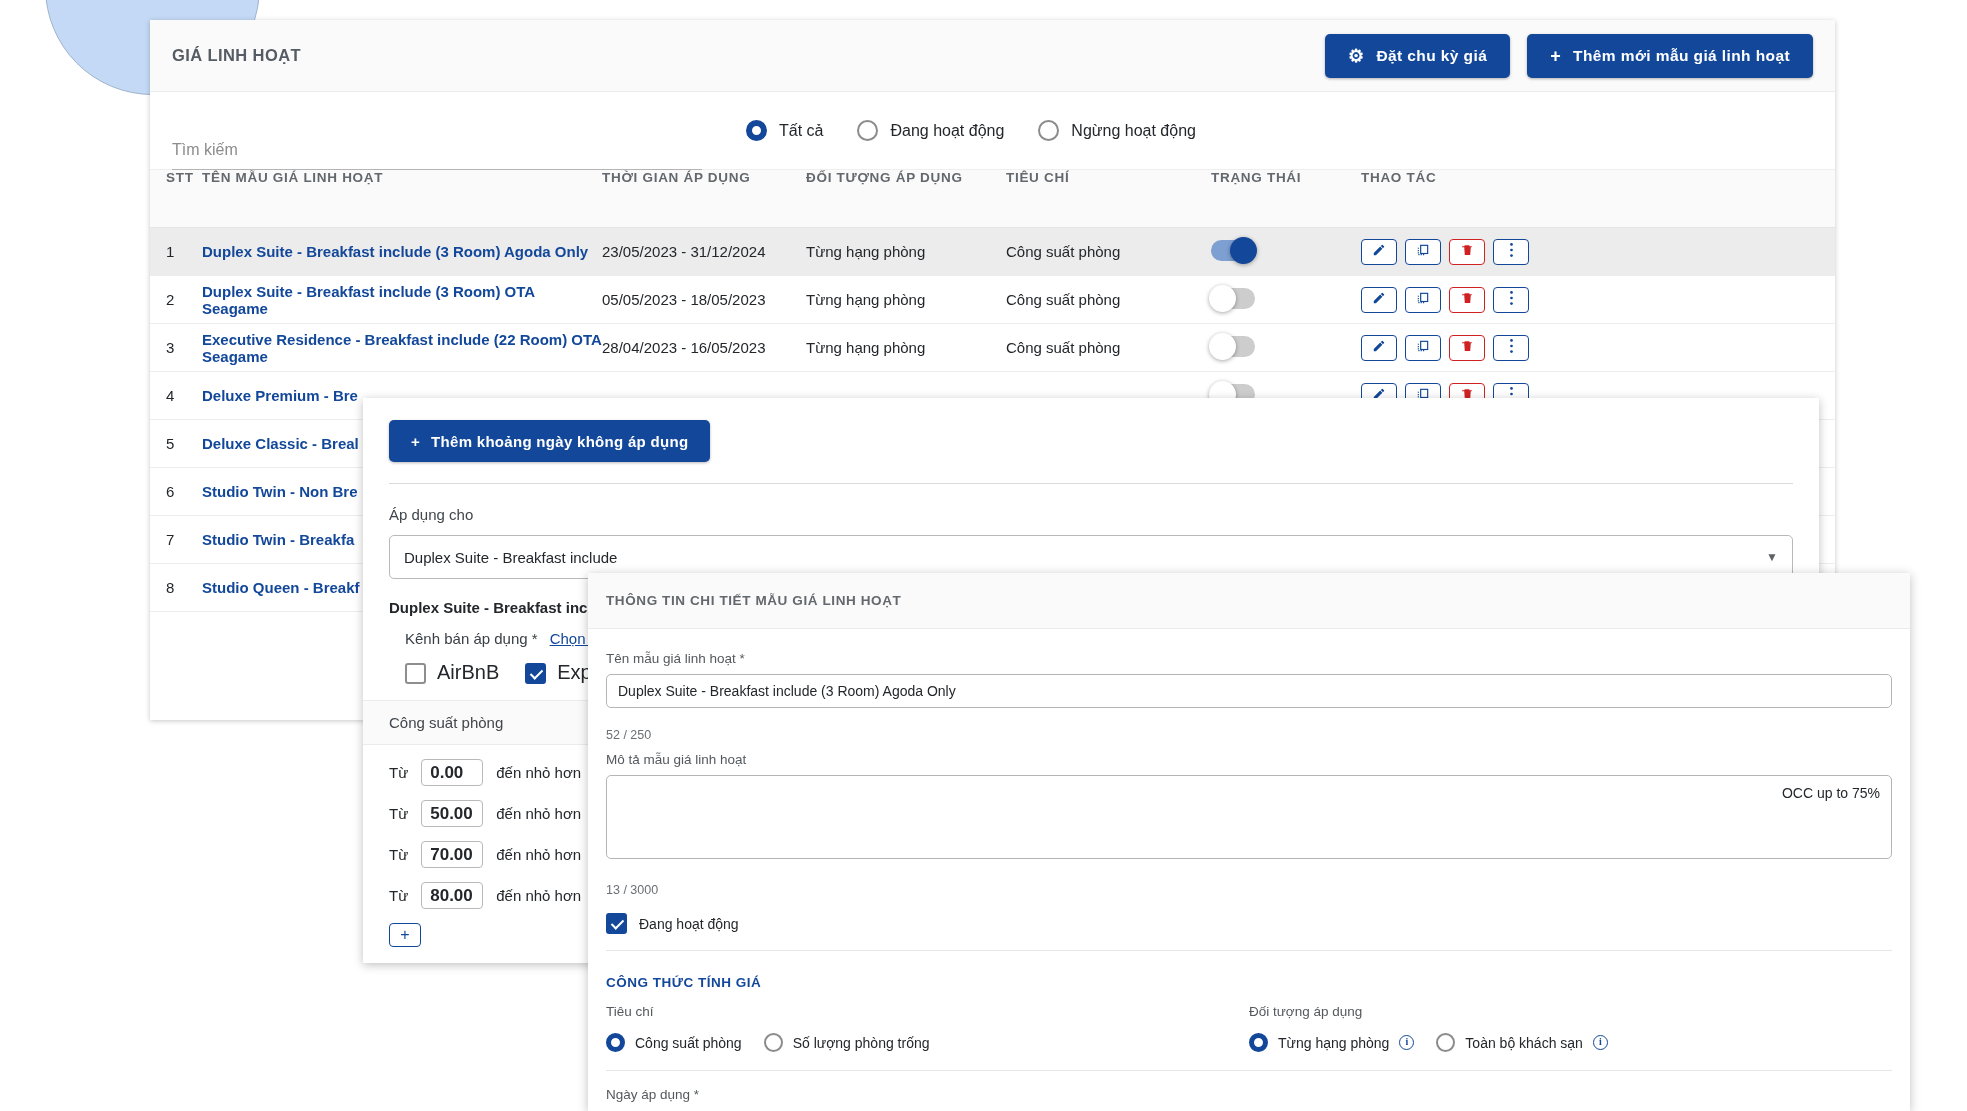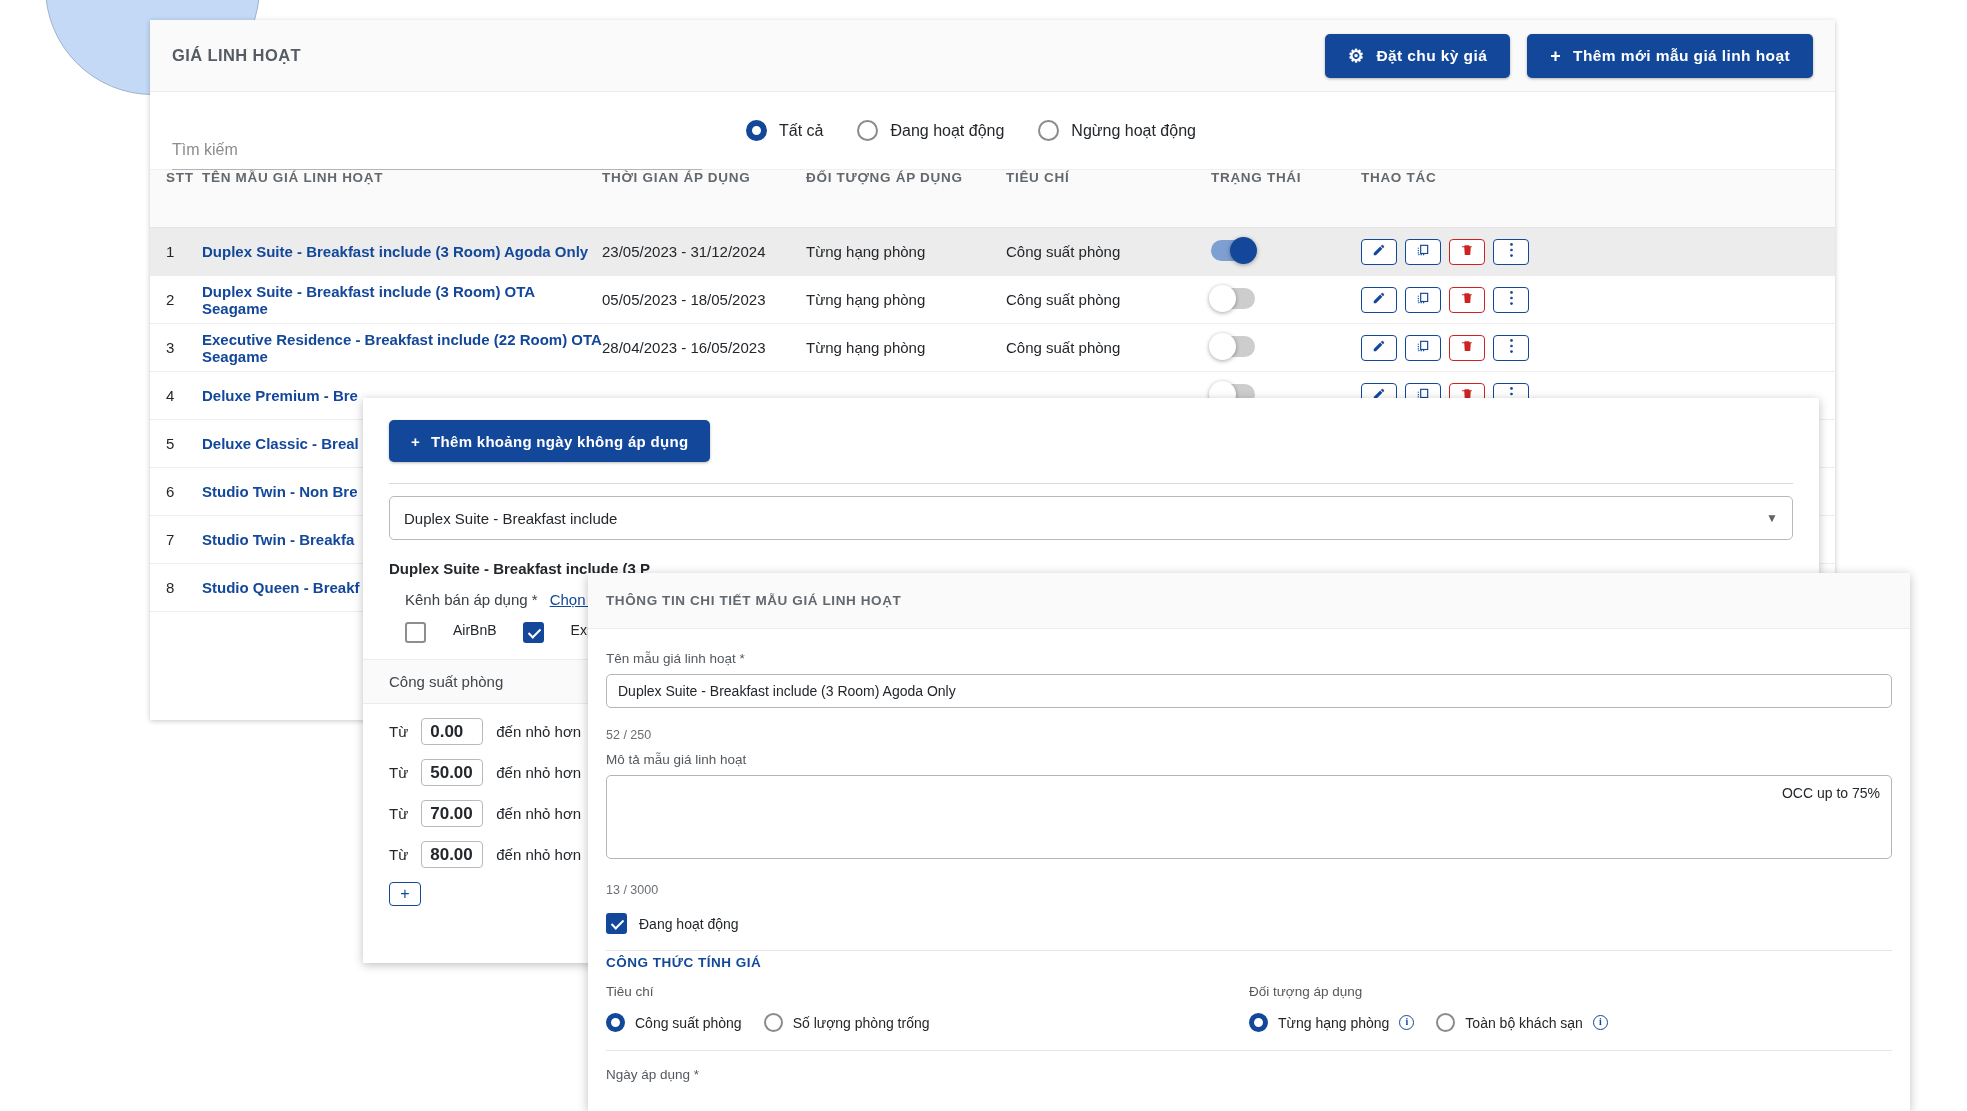--- a/index.html
+++ b/index.html
@@ -134,21 +134,21 @@
     margin: 12px 26px 0 26px; height: 44px; border: 1px solid #b9b9b9;
     border-radius: 5px; display: flex; align-items: center;
     padding: 0 14px; font-size: 15px; color: #23272b; background: #fff;
     cursor: pointer;
   }
   .pm-select .caret { margin-left: auto; color: #5e6367; font-size: 12px; }
   .pm-sub { padding: 20px 26px 0 26px; font-size: 15px; font-weight: 700; color:#23272b; }
   .chan-row { display: flex; align-items: center; gap: 12px; padding: 14px 26px 0 42px; font-size: 15px; color:#3a4046; }
   .link { color: #12479a; text-decoration: underline; cursor: pointer; }
   .chan-list { display: flex; align-items: center; gap: 26px; padding: 14px 26px 16px 42px; }
-  .chk-item { display: flex; align-items: flex-start; gap: 27px; font-size: 14px; color:#23272b; cursor:pointer; }
+  .chk-item { display: flex; align-items: flex-end; gap: 11px; font-size: 20px; color:#23272b; cursor:pointer; }
   .chk {
     width: 21px; height: 21px; border-radius: 3px; border: 2px solid #8e8e8e;
     background: #fff; flex: none; display:inline-block;
   }
   .chk.checked {
     background: #12479a; border-color: #12479a;
     position: relative;
   }
   .chk.checked::after {
     content: ""; position: absolute; left: 6px; top: 2px;
@@ -193,21 +193,21 @@
     font-family: "Liberation Sans", sans-serif; background:#fff;
   }
   .f-count { font-size: 12.5px; color: #6a6f74; margin-top: 20px; }
   .f-textarea {
     width: 100%; height: 84px; border: 1px solid #b5b5b5; border-radius: 5px;
     padding: 9px 11px; font-size: 14px; color: #23272b; outline: none; resize: none;
     font-family: "Liberation Sans", sans-serif; background:#fff;text-align:right;
   }
   .pr-check { display: flex; align-items: center; gap: 12px; margin-top: 16px; font-size: 14px; color:#23272b; cursor:pointer; }
   .pr-divider { height: 1px; background: #e6e6e6; margin-top: 16px; }
-  .pr-section-title { color: #12479a; font-weight: 700; font-size: 13.5px; letter-spacing:.5px; margin-top: 4px; }
+  .pr-section-title { color: #12479a; font-weight: 700; font-size: 13.5px; letter-spacing:.5px; margin-top: 24px; }
   .pr-cols { display: flex; margin-top: 14px; }
   .pr-col { width: 50%; }
   .pr-radios { display: flex; align-items: center; gap: 22px; margin-top: 14px; }
   .r-item { display: flex; align-items: center; gap: 10px; font-size: 14px; color:#23272b; cursor:pointer; }
   .r-dot { width: 19px; height: 19px; border-radius: 50%; border: 2px solid #8b8b8b; background:#fff; flex:none; }
   .r-dot.checked { border: 5.5px solid #12479a; }
   .info-i {
     width: 15px; height: 15px; border-radius: 50%; border: 1.5px solid #12479a;
     color: #12479a; font-size: 10px; font-weight: 700; line-height: 12px;
     text-align: center; font-family: "Liberation Serif", serif; cursor: pointer; flex:none;
@@ -550,20 +550,21 @@
   </div>
 
   <div class="panel-mid">
     <div class="pm-top">
       <button class="btn-add-range">
         <span>+</span>
         <span>Thêm khoảng ngày không áp dụng</span>
       </button>
     </div>
     <div class="pm-divider"></div>
+    <div class="pm-label">Áp dụng cho</div>
     <div class="pm-select">
       <span>Duplex Suite - Breakfast include</span>
       <span class="caret">▼</span>
     </div>
     <div class="pm-sub">Duplex Suite - Breakfast include (3 P</div>
 
     <div class="chan-row">
       <span>Kênh bán áp dụng *</span>
       <span class="link">Chọn tất cả</span>
       <span>|</span>

